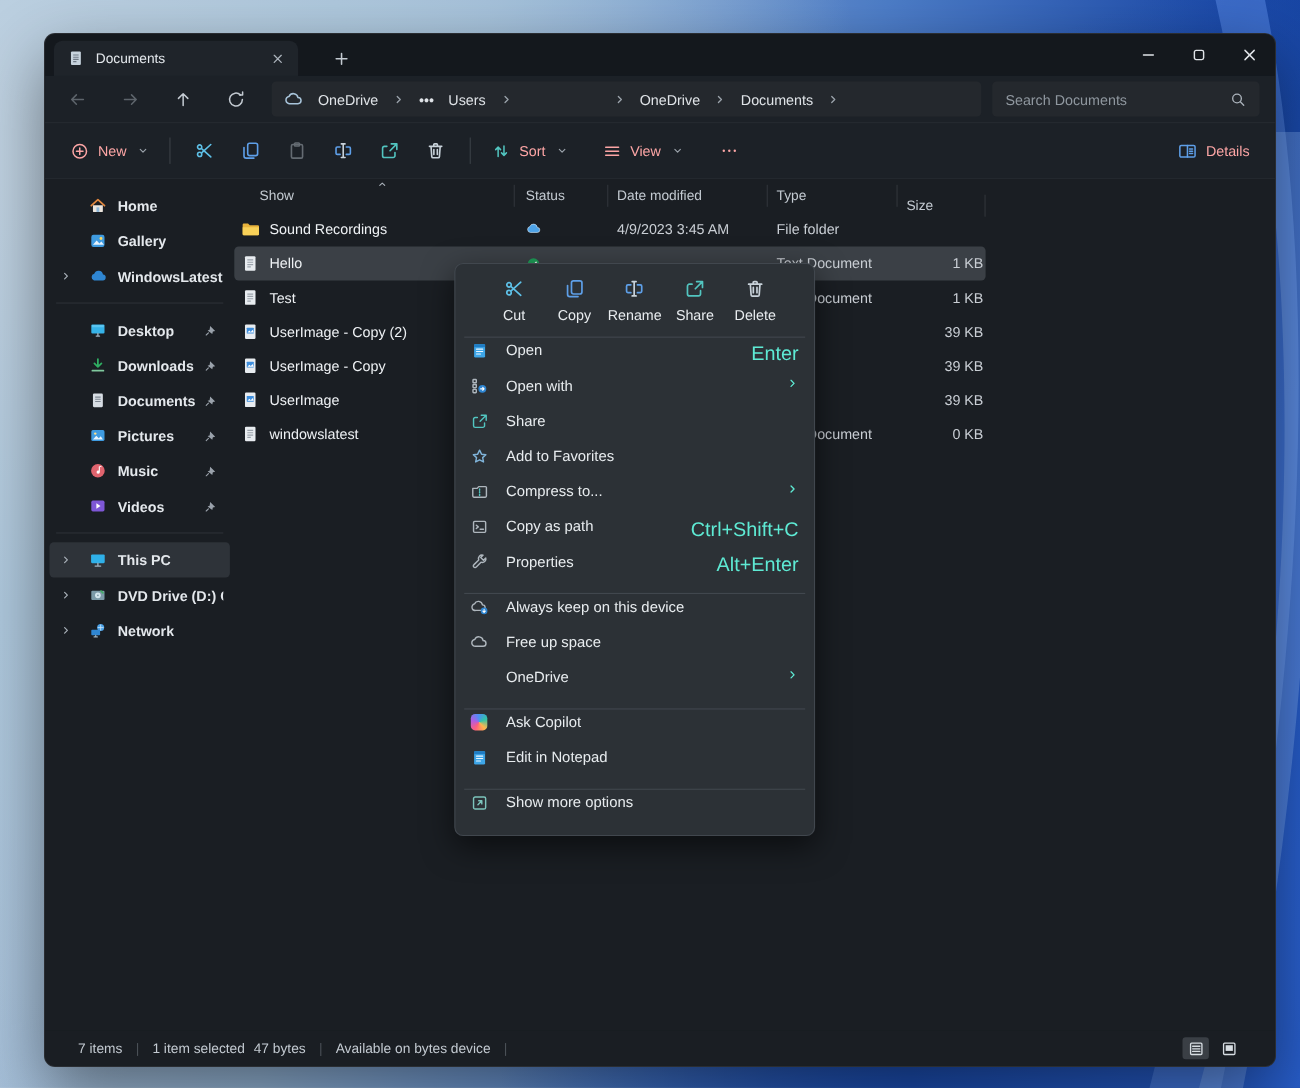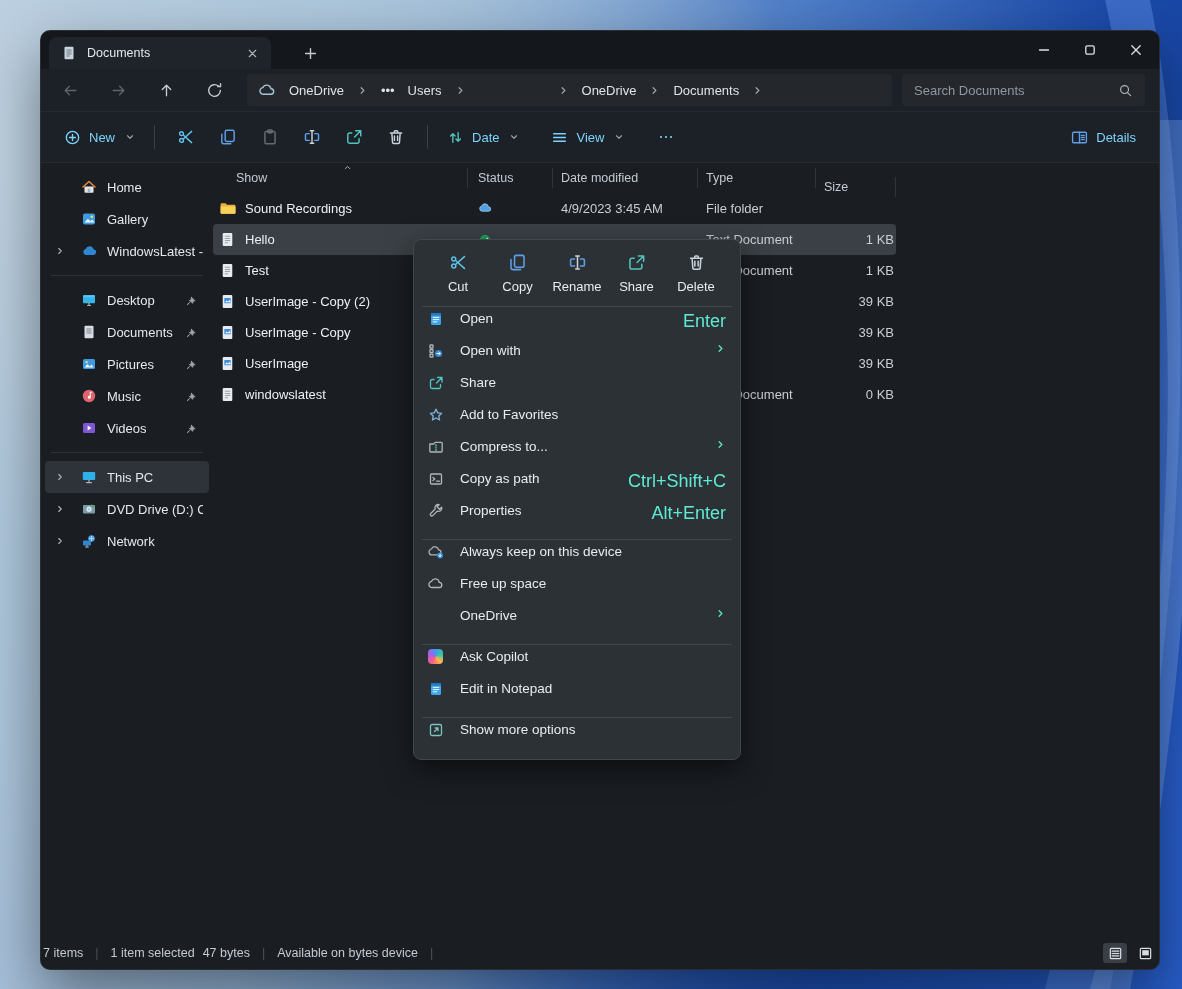--- a/index.html
+++ b/index.html
@@ -37,30 +37,30 @@
   .crumb-sep { color:#9aa2aa; display:flex; }
   .crumb-gap { width:66px; }
   .search { flex:1; margin-left:10px; height:32px; background:#24282d; border-radius:4px; display:flex; align-items:center; padding:0 12px; }
   .search-ph { flex:1; color:#8f979f; font-size:13px; }
   .search-ico { color:#aab2ba; display:flex; }
 
   
   .toolbar { position:absolute; left:0; top:80px; width:100%; height:52px; background:#1c2127;
              border-top:1px solid #262b31; border-bottom:1px solid #262b31;
              display:flex; align-items:center; padding:0 14px; }
-  .tbtn { height:36px; display:flex; align-items:center; justify-content:center; gap:8px; padding:0 9px; border-radius:4px; color:#7dd3fc; }
+  .tbtn { height:36px; display:flex; align-items:center; justify-content:center; gap:8px; padding:0 9px; border-radius:4px; color:#fca5a5; }
   .tbtn.icon-only { width:42px; }
   .tbtn.dis { opacity:.42; }
   .tsep { width:1px; height:24px; background:#3a4046; margin:0 10px; }
   .chev { color:#9aa2aa; display:flex; margin-left:2px; }
   .t-details { margin-left:auto; }
 
   
   .content { position:absolute; left:0; top:132px; width:100%; bottom:32px; background:#1a1e23; }
-  .sidebar { position:absolute; left:0; top:0; width:172px; height:100%; padding-top:8px; }
+  .sidebar { position:absolute; left:0; top:0; width:172px; height:100%; padding-top:8px;font-weight:bold; }
   .sb-item { position:relative; height:32px; display:flex; align-items:center; padding-left:38px; gap:0; border-radius:4px; margin:0 4px; }
   .sb-item.sel { background:#2e3339; }
   .sb-chev { position:absolute; left:10px; color:#aab2ba; display:flex; }
   .sb-ico { position:absolute; left:36px; display:flex; }
   .sb-label { margin-left:24px; color:#e4e8ec; white-space:nowrap; overflow:hidden; max-width:96px; }
   .sb-pin { position:absolute; right:12px; color:#9aa2ab; display:flex; }
   .sb-div { height:1px; background:#2c3137; margin:8px 10px; }
 
   .main { position:absolute; left:172px; top:0; right:0; height:100%; }
   .lheader { position:absolute; left:0; top:2px; width:683px; height:26px; display:flex; color:#c3cad1; font-size:12.5px; }
@@ -80,34 +80,34 @@
   .c-status { width:85px; padding-left:10px; }
   .c-date { width:145px; padding-left:8px; color:#c9ced4; }
   .c-type { width:118px; padding-left:8px; color:#c9ced4; }
   .c-size { width:80px; justify-content:flex-end; padding-right:2px; color:#c9ced4; }
   .fico { display:flex; width:17px; }
 
   
   .menu { position:absolute; left:372px; top:208px; width:328px; z-index:50;
           background:#2c3136; border:1px solid #41474e; border-radius:8px;
           box-shadow:0 10px 28px rgba(0,0,0,.55); padding:6px 0 5px; }
-  .qrow { display:flex; justify-content:space-between; padding:6px 16px 8px; }
+  .qrow { display:flex; justify-content:space-between; padding:6px 26px 8px; }
   .qa { display:flex; flex-direction:column; align-items:center; gap:7px; width:56px; color:#e8ecef; font-size:13px; }
   .qa-ico { display:flex; height:20px; align-items:center; }
   .mdiv { height:1px; background:#41474e; margin:4px 8px; }
   .mi { display:flex; align-items:flex-start; height:32px; padding:0 14px; }
   .mi-ico { width:18px; display:flex; margin-right:14px; }
   .mi-label { flex:1; font-size:13.5px; color:#e8ecef; }
   .mi-right { color:#5eead4; font-size:18px; display:flex; align-items:center; }
   .copilot { width:15px; height:15px; border-radius:4px;
              background:conic-gradient(from 210deg,#ff5e7e,#b35ce0,#4e8df5,#31c5a8,#ffb64d,#ff5e7e); }
 
   
   .statusbar { position:absolute; left:0; bottom:0; width:100%; height:32px; background:#1a1e23;
-               display:flex; align-items:center; padding:0 2px; color:#c3cad1; font-size:12.5px; gap:12px; }
+               display:flex; align-items:center; padding:0 30px; color:#c3cad1; font-size:12.5px; gap:12px; }
   .st-sep { color:#4a5056; }
   .st-views { margin-left:auto; display:flex; gap:6px; }
   .stv { width:24px; height:20px; display:flex; align-items:center; justify-content:center; border-radius:3px; color:#d7dde2; }
   .stv.active { background:#3a3f45; }
 </style>
 </head>
 <body>
 
 <svg class="ribbons" width="1182" height="989" viewBox="0 0 1182 989" preserveAspectRatio="none">
   <path d="M1105 0 C1165 260 1140 620 1045 989 L1110 989 C1190 600 1200 250 1150 0 Z" fill="rgba(110,160,250,0.38)"></path>
@@ -276,21 +276,21 @@
     <div class="tbtn icon-only" style="color:#c8d2da">
       <svg width="18" height="18" viewBox="0 0 16 16">
           <path class="ln" d="M3 4.5h10M6.5 4.5V3.2a.7.7 0 01.7-.7h1.6a.7.7 0 01.7.7v1.3M4.3 4.5l.6 8.3a1 1 0 001 .9h4.2a1 1 0 001-.9l.6-8.3M6.6 7v4M9.4 7v4"></path>
         </svg>
     </div>
     <div class="tsep"></div>
     <div class="tbtn">
       <svg width="17" height="17" viewBox="0 0 16 16" style="color:#52c5c0">
           <path class="ln" d="M5.5 12.5v-8m0 0L3.4 6.6M5.5 4.5l2.1 2.1M10.5 3.5v8m0 0l-2.1-2.1m2.1 2.1l2.1-2.1"></path>
         </svg>
-      <span>Date</span>
+      <span>Sort</span>
       <span class="chev">
           <svg width="10" height="10" viewBox="0 0 12 12">
             <path class="ln" d="M3 4.5l3 3 3-3"></path>
           </svg>
         </span>
     </div>
     <div class="tbtn" style="margin-left:14px">
       <svg width="17" height="17" viewBox="0 0 16 16">
           <path class="ln" d="M2.5 4.5h11M2.5 8h11M2.5 11.5h11"></path>
         </svg>
@@ -356,20 +356,35 @@
       <div class="sb-div"></div>
       <div class="sb-item">
         <span class="sb-ico">
             <svg width="16" height="16" viewBox="0 0 16 16">
               <rect x="2" y="3" width="12" height="8.2" rx="1" fill="#36b3e8"></rect>
               <path d="M2.6 3.4h10.8v2H2.6z" fill="#6ed0f5" opacity=".65"></path>
               <path d="M6.5 13.5h3M8 11.2v2.3" stroke="#9fb3c0" stroke-width="1.2" stroke-linecap="round"></path>
             </svg>
           </span>
         <span class="sb-label">Desktop</span>
+        <span class="sb-pin">
+            <svg width="11" height="11" viewBox="0 0 12 12">
+              <path d="M5.5 1.5l5 5-2.3.5-.6 2.5L3 5.9l2-.6z" fill="#9aa2ab"></path>
+              <path d="M3.8 8.2L1.6 10.4" stroke="#9aa2ab" stroke-width="1.1" stroke-linecap="round"></path>
+            </svg>
+          </span>
+      </div>
+      <div class="sb-item">
+        <span class="sb-ico">
+            <svg width="16" height="16" viewBox="0 0 16 16">
+              <path d="M8 2.5v7m0 0L4.8 6.3M8 9.5l3.2-3.2" stroke="#2fae62" stroke-width="1.6" fill="none" stroke-linecap="round" stroke-linejoin="round"></path>
+              <path d="M3 13h10" stroke="#7fc89d" stroke-width="1.6" stroke-linecap="round"></path>
+            </svg>
+          </span>
+        <span class="sb-label">Downloads</span>
         <span class="sb-pin">
             <svg width="11" height="11" viewBox="0 0 12 12">
               <path d="M5.5 1.5l5 5-2.3.5-.6 2.5L3 5.9l2-.6z" fill="#9aa2ab"></path>
               <path d="M3.8 8.2L1.6 10.4" stroke="#9aa2ab" stroke-width="1.1" stroke-linecap="round"></path>
             </svg>
           </span>
       </div>
       <div class="sb-item">
         <span class="sb-ico">
             <svg width="16" height="16" viewBox="0 0 16 16">

